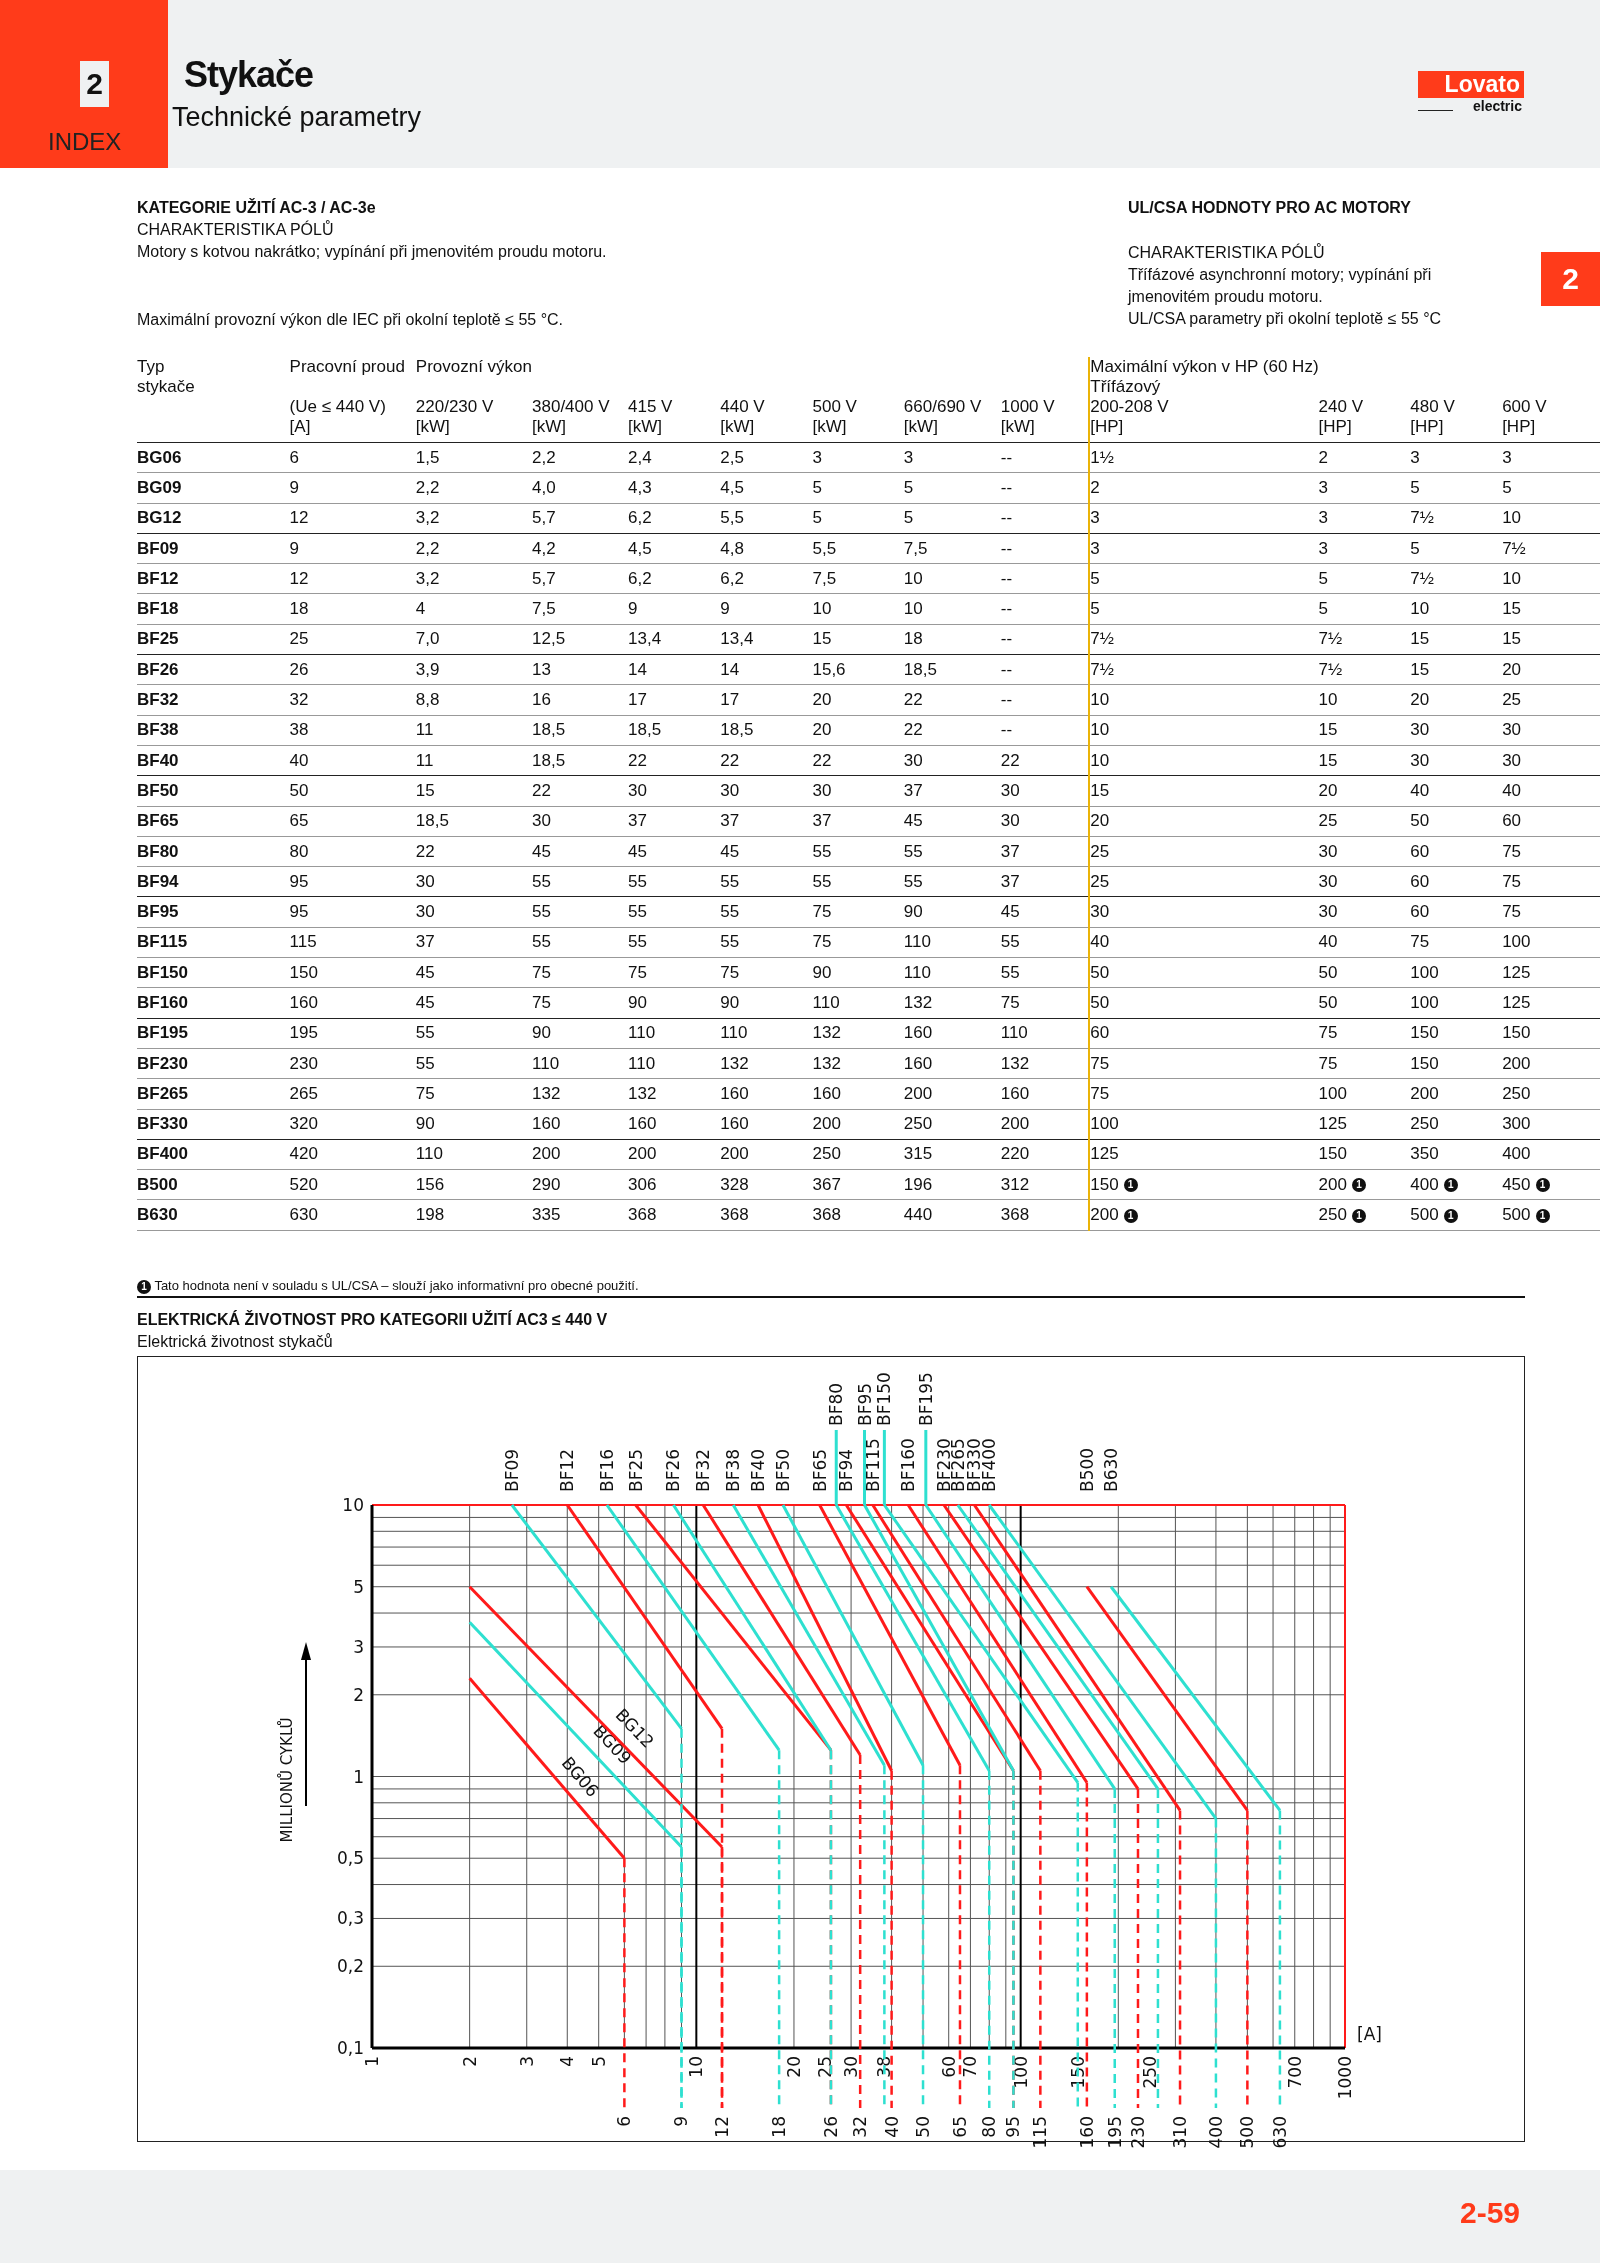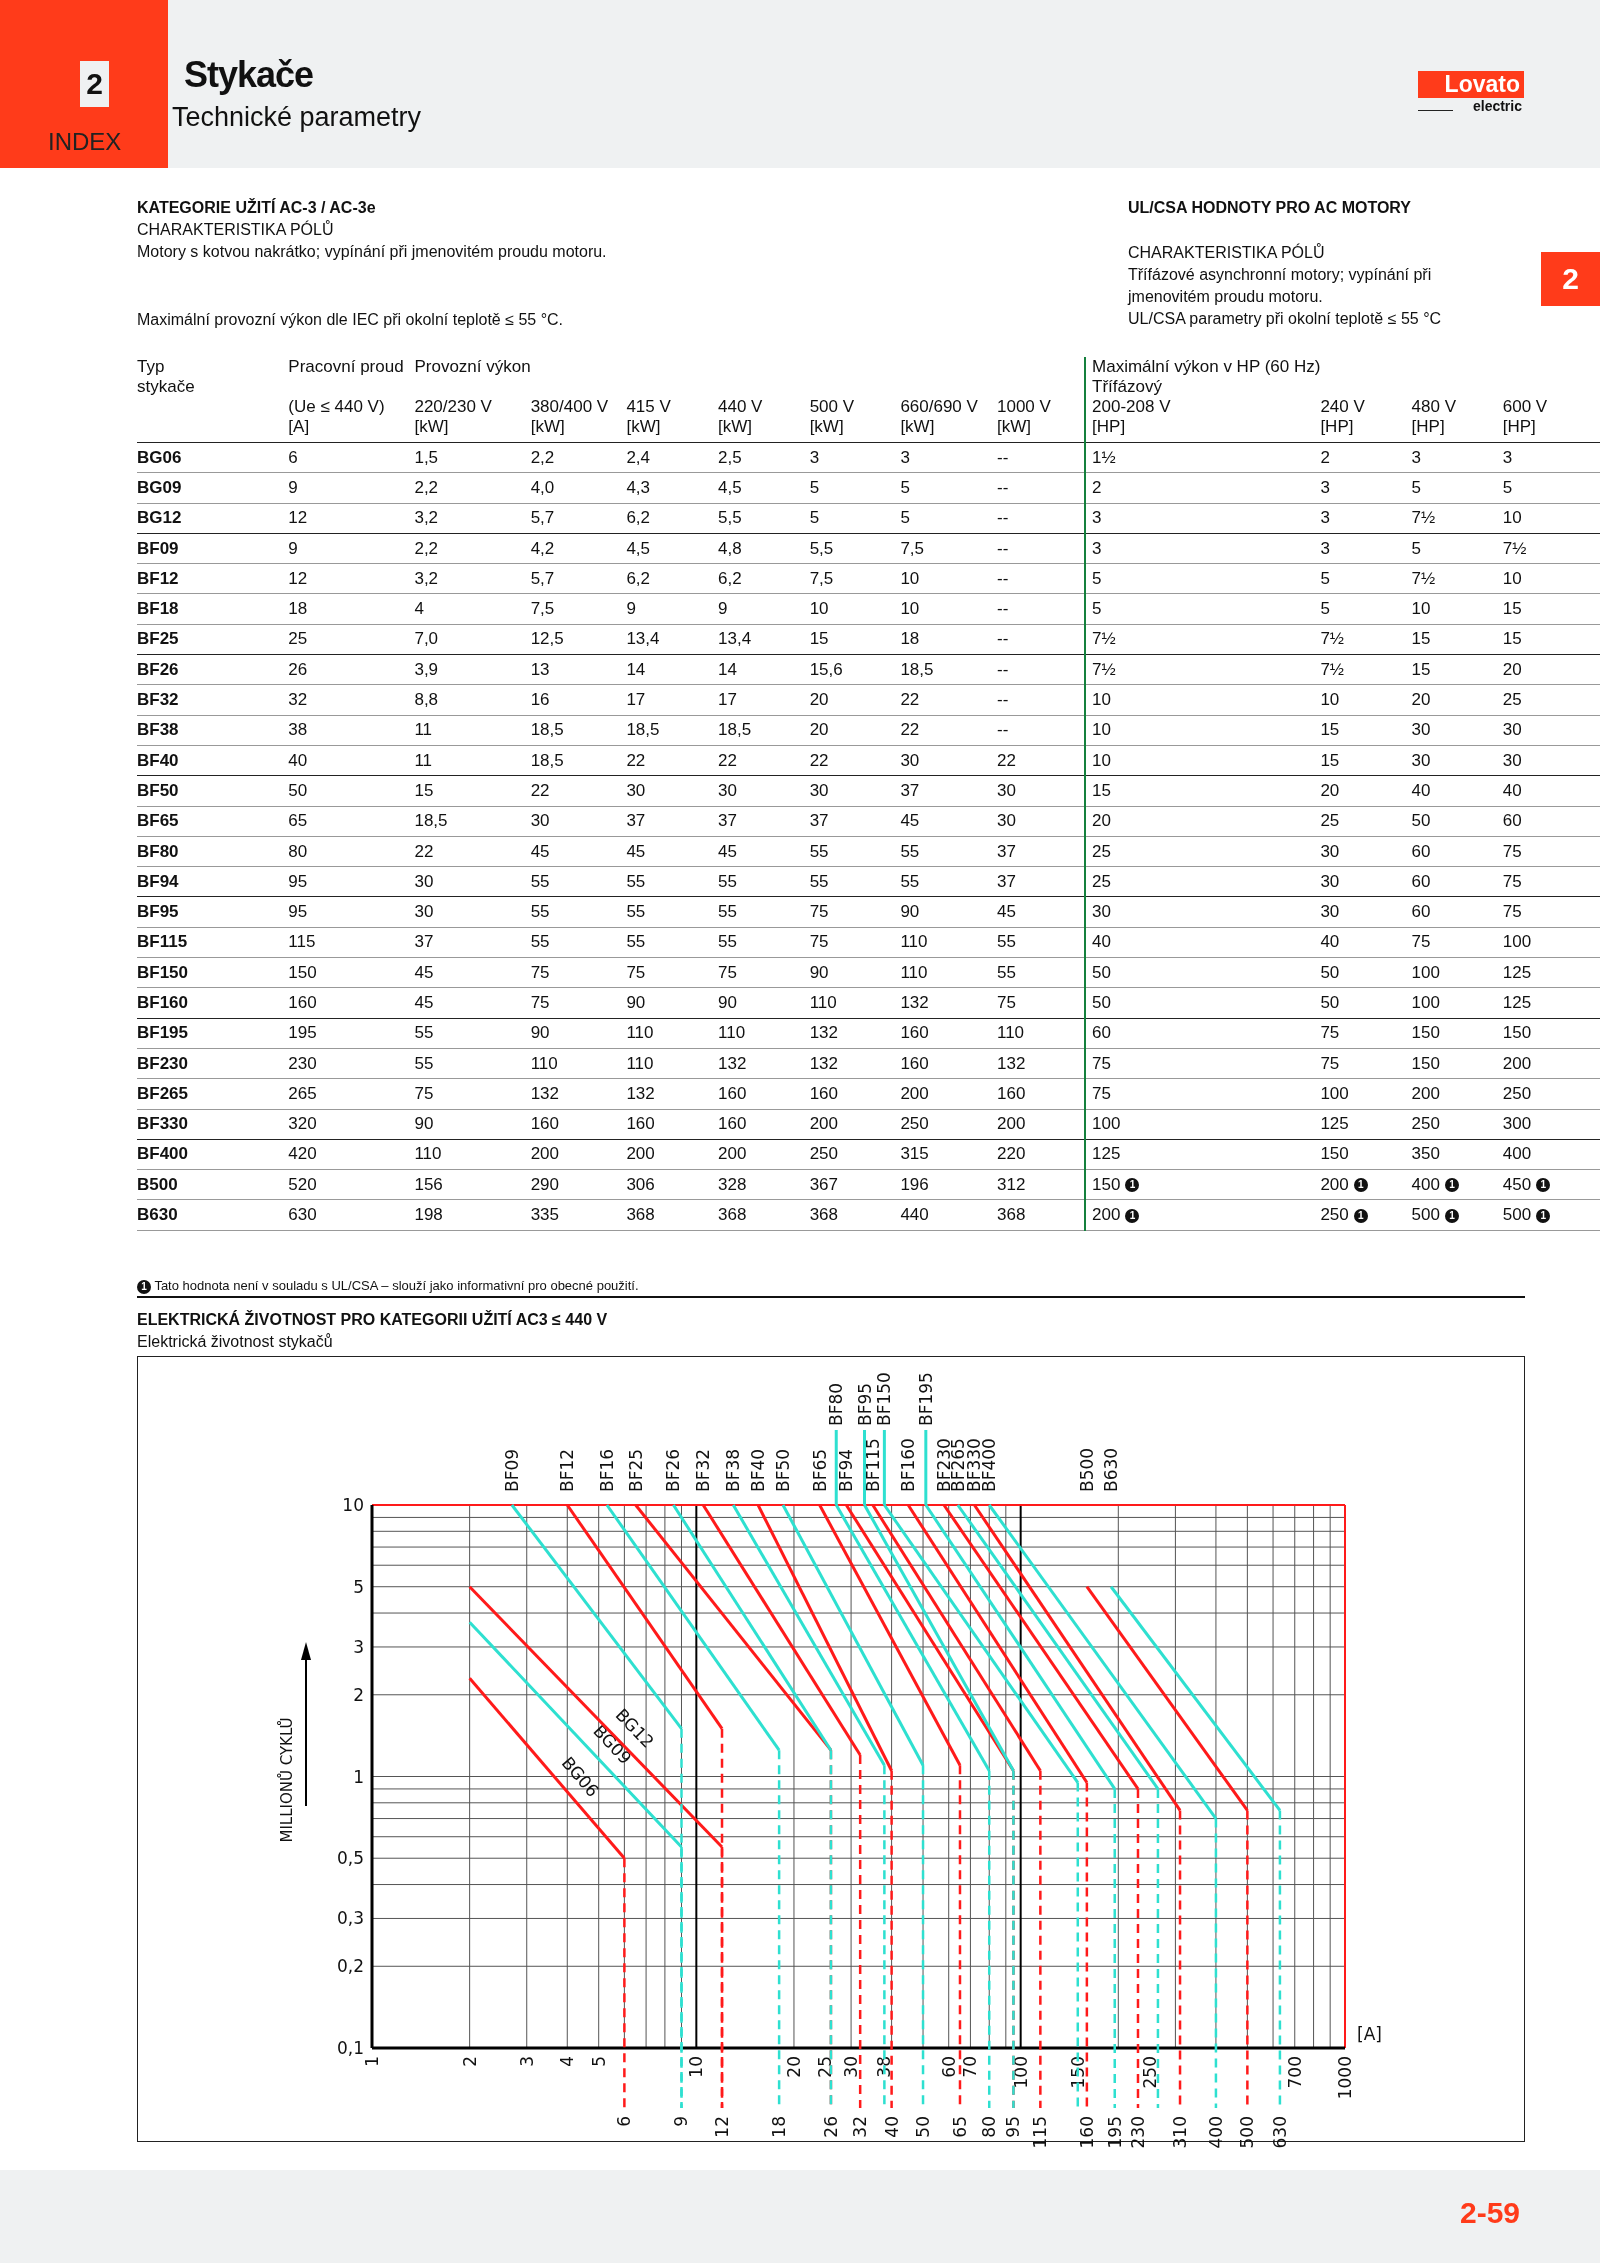--- a/index.html
+++ b/index.html
@@ -13,21 +13,21 @@
   .logo { position:absolute; left:1418px; top:71px; width:106px; height:27px; background:#ff3b1a; color:#fff; font-weight:bold; font-size:23px; line-height:27px; text-align:right; padding-right:4px; box-sizing:border-box; }
   .logo-sub { position:absolute; left:1418px; top:98px; width:104px; font-size:14px; font-weight:bold; text-align:right; border-bottom:0; }
   .logo-line { position:absolute; left:1418px; top:110px; width:35px; height:1px; background:#222; }
   .side-tab { position:absolute; left:1541px; top:252px; width:59px; height:54px; background:#ff3b1a; color:#fff; font-size:30px; font-weight:bold; text-align:center; line-height:54px; }
   .txt { position:absolute; font-size:16px; line-height:20px; white-space:nowrap; }
   .bold { font-weight:bold; }
   table.data { position:absolute; left:137px; top:357px; border-collapse:collapse; font-size:17px; }
   table.data td { height:29.3px; padding:0; vertical-align:middle; white-space:nowrap; }
   table.data tr.row td { border-top:1.5px solid #999; }
   table.data tr.row.dark td { border-top:1.5px solid #222; }
-  table.data td.sep { border-left:2px solid #15803d; padding-left:6px; }
+  table.data td.sep { border-left:2px solid #eab308; }
   .hdr td { vertical-align:top !important; line-height:20px; }
   .fn-bullet { display:inline-block; width:14px; height:14px; border-radius:7px; background:#111; color:#fff; font-size:10px; text-align:center; line-height:14px; font-weight:bold; vertical-align:middle; }
   .divider { position:absolute; left:137px; top:1296px; width:1388px; height:2px; background:#111; }
   .chart-box { position:absolute; left:137px; top:1356px; width:1388px; height:786px; border:1.5px solid #222; box-sizing:border-box; }
   .footer { position:absolute; left:0; top:2170px; width:1600px; height:93px; background:#eff1f2; }
   .page-num { position:absolute; left:1460px; top:2196px; font-size:30px; font-weight:bold; color:#ff3b1a; }
   svg text { font-family:"DejaVu Sans", sans-serif; }
 </style>
 </head>
 <body>

